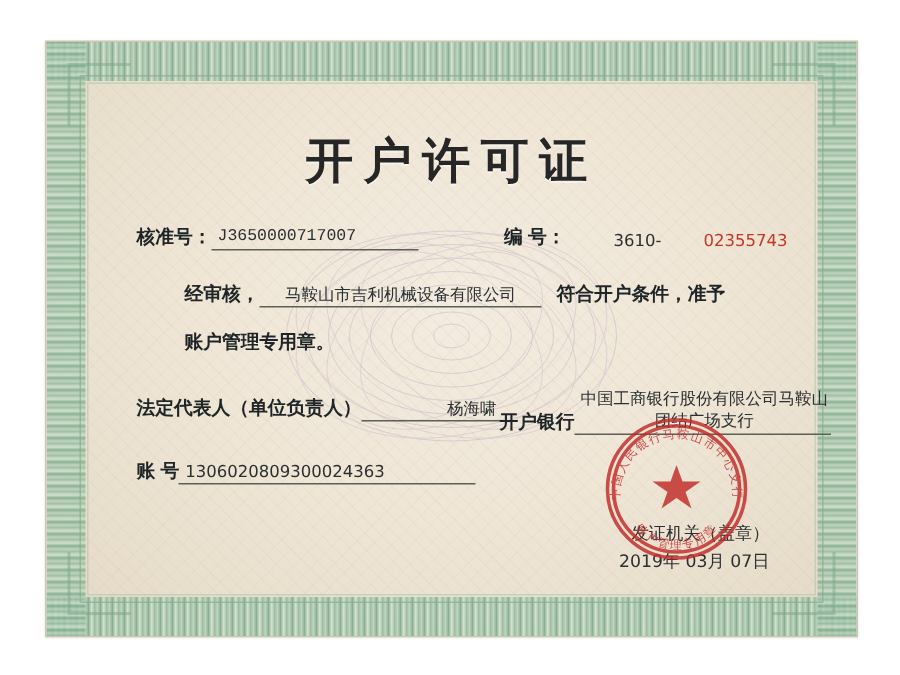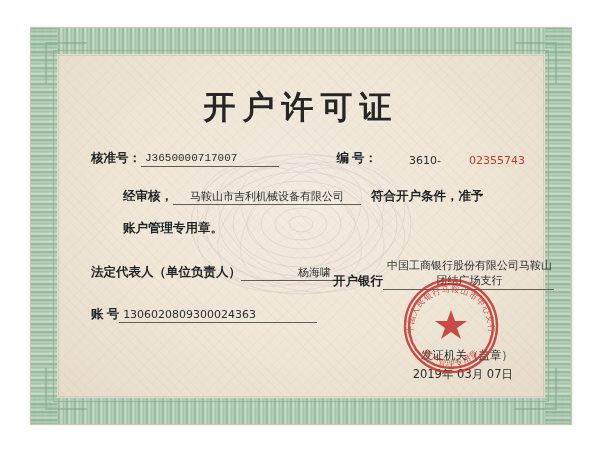--- a/index.html
+++ b/index.html
@@ -128,21 +128,21 @@
   }
 
   .row {
     position: absolute;
     display: flex;
     align-items: flex-end;
     font-size: 12px;
     color: #22292b;
   }
   .label {
-    font-family: Liberation Serif, serif;
+    font-family: Liberation Sans, sans-serif;
     font-size: 12.5px;
     font-weight: bold;
     white-space: nowrap;
     color: #1f2527;
   }
   .value {
     font-family: "DejaVu Sans", "Liberation Sans", sans-serif;
     font-size: 11px;
     color: #2a2f31;
     white-space: nowrap;

